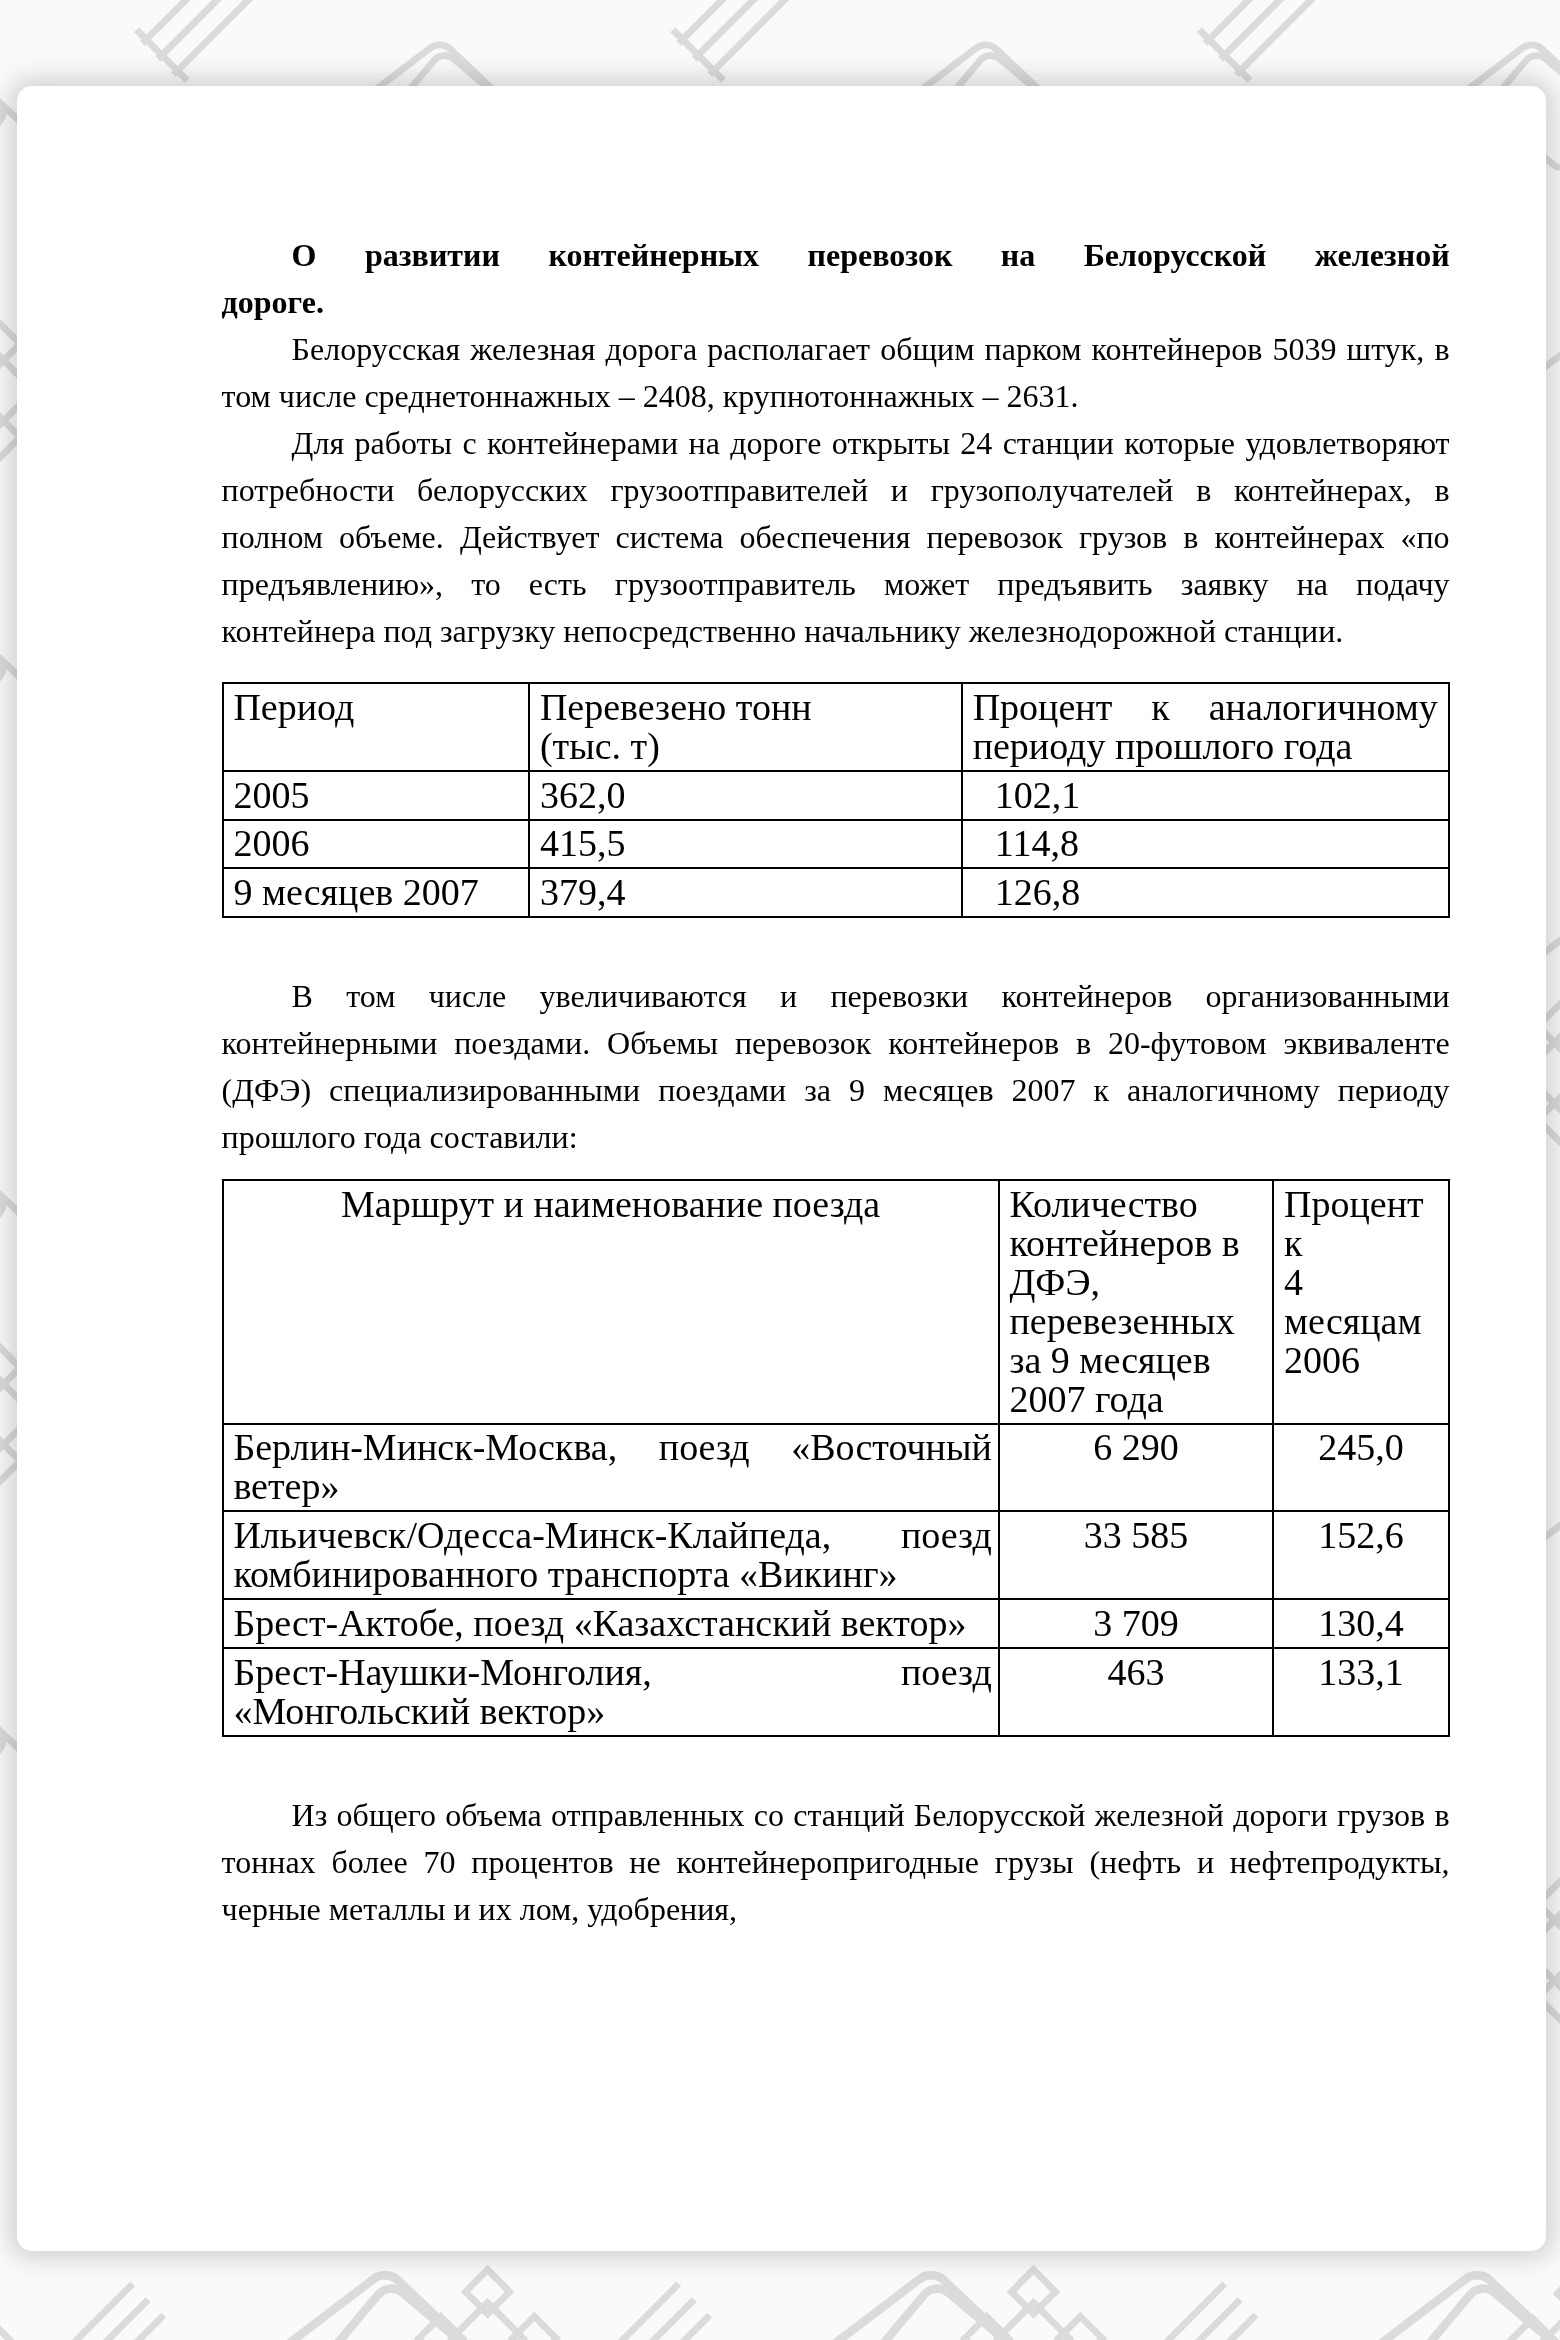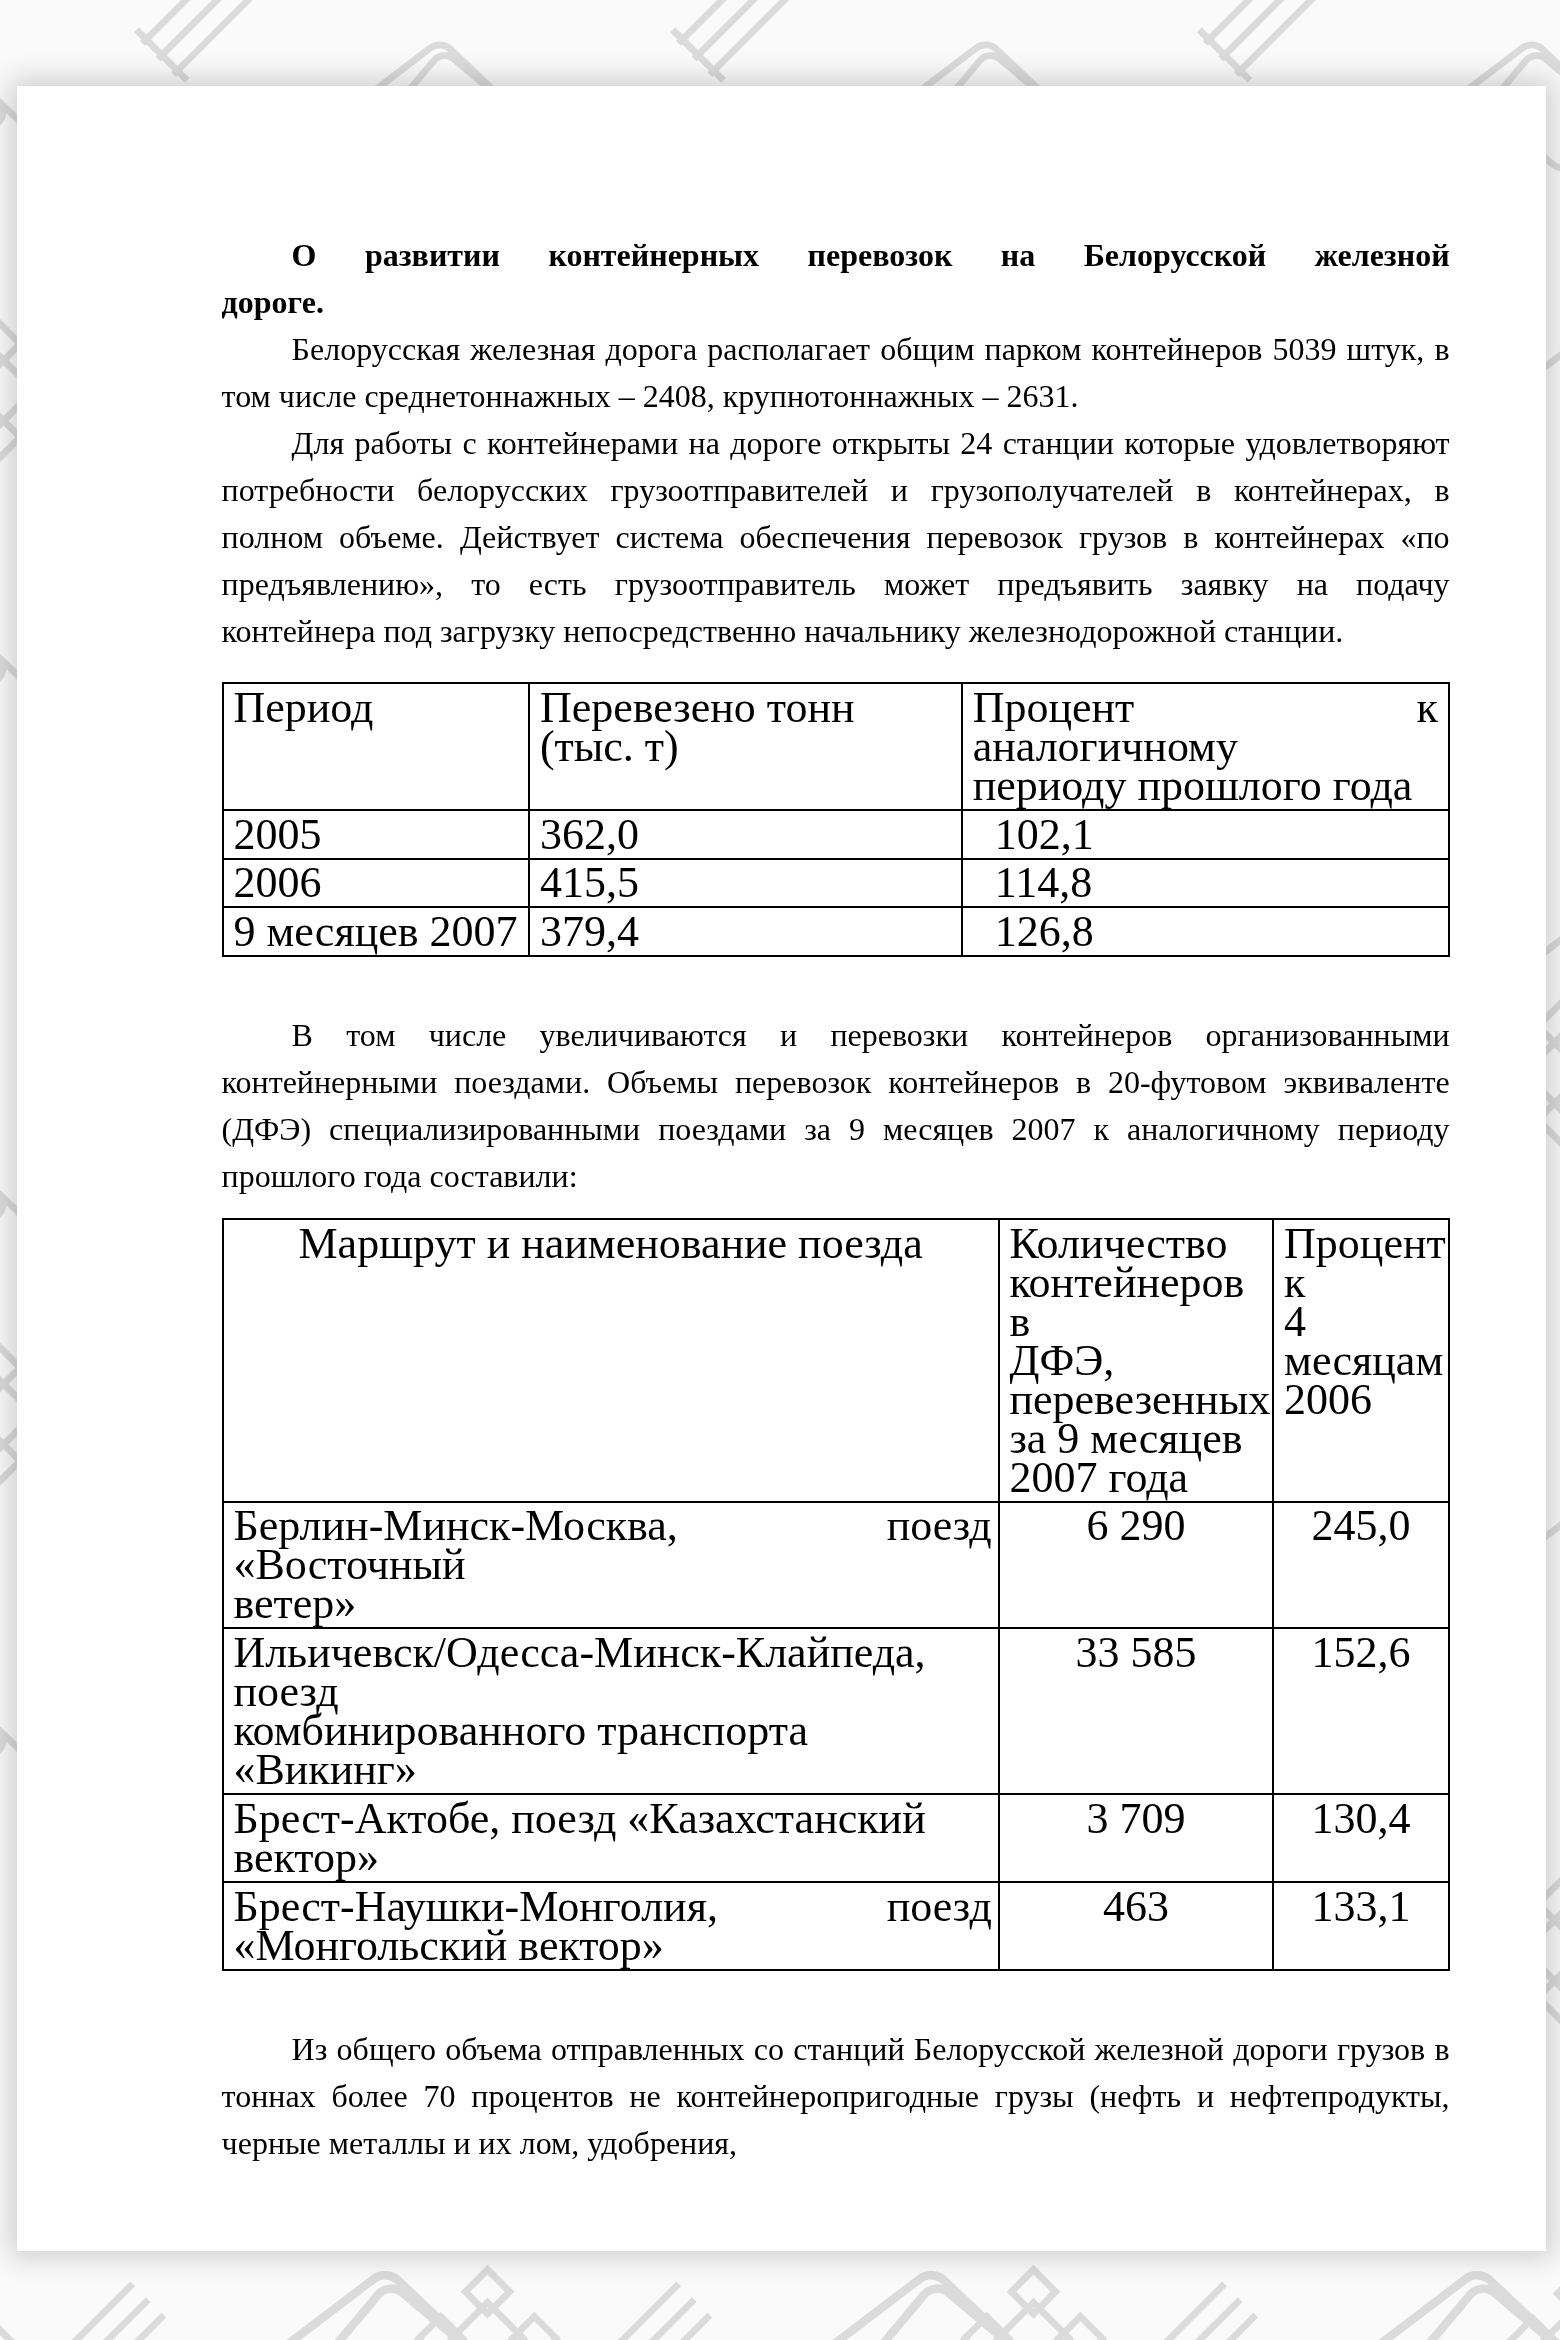--- a/index.html
+++ b/index.html
@@ -8,33 +8,34 @@
     background:#fafafa;
     font-family:"Liberation Serif", serif;
     color:#000;
   }
   .bg-pattern{position:absolute;left:0;top:0;z-index:0;}
   .page{
     position:absolute;left:16.6px;top:86px;width:1529px;height:2165px;
     background:#ffffff;z-index:1;box-sizing:border-box;
     padding:146px 96px 0 205px;
     box-shadow:0 0 25px 7.8px rgba(0,0,0,0.16);
+    border-radius:15px;
   }
   p{margin:0;font-size:32px;line-height:47px;text-align:justify;}
   .indent{text-indent:70px;}
   .title-line{font-weight:bold;font-size:32px;line-height:47px;}
   .title-line.j{text-indent:70px;text-align:justify;text-align-last:justify;}
   .gap-top-sm{margin-top:27px;}
   .gap-top-lg{margin-top:55px;}
   .gap-top-xs{margin-top:17.6px;padding-left:9px;}
 
   table{border-collapse:collapse;width:100%;table-layout:fixed;}
   td,th{
     border:2.9px solid #000;vertical-align:top;
-    font-size:44px;line-height:39px;font-weight:normal;
+    font-size:38px;line-height:39px;font-weight:normal;
     padding:3.9px 9.8px;text-align:left;box-sizing:border-box;
   }
   .line:empty{display:none;}
   .jline{text-align:justify;text-align-last:justify;}
   .cline{text-align:left;}
 
   
   .t1-col1{width:25.0%;}
   .t1-col2{width:35.3%;}
   .t1-col3{width:39.7%;}

